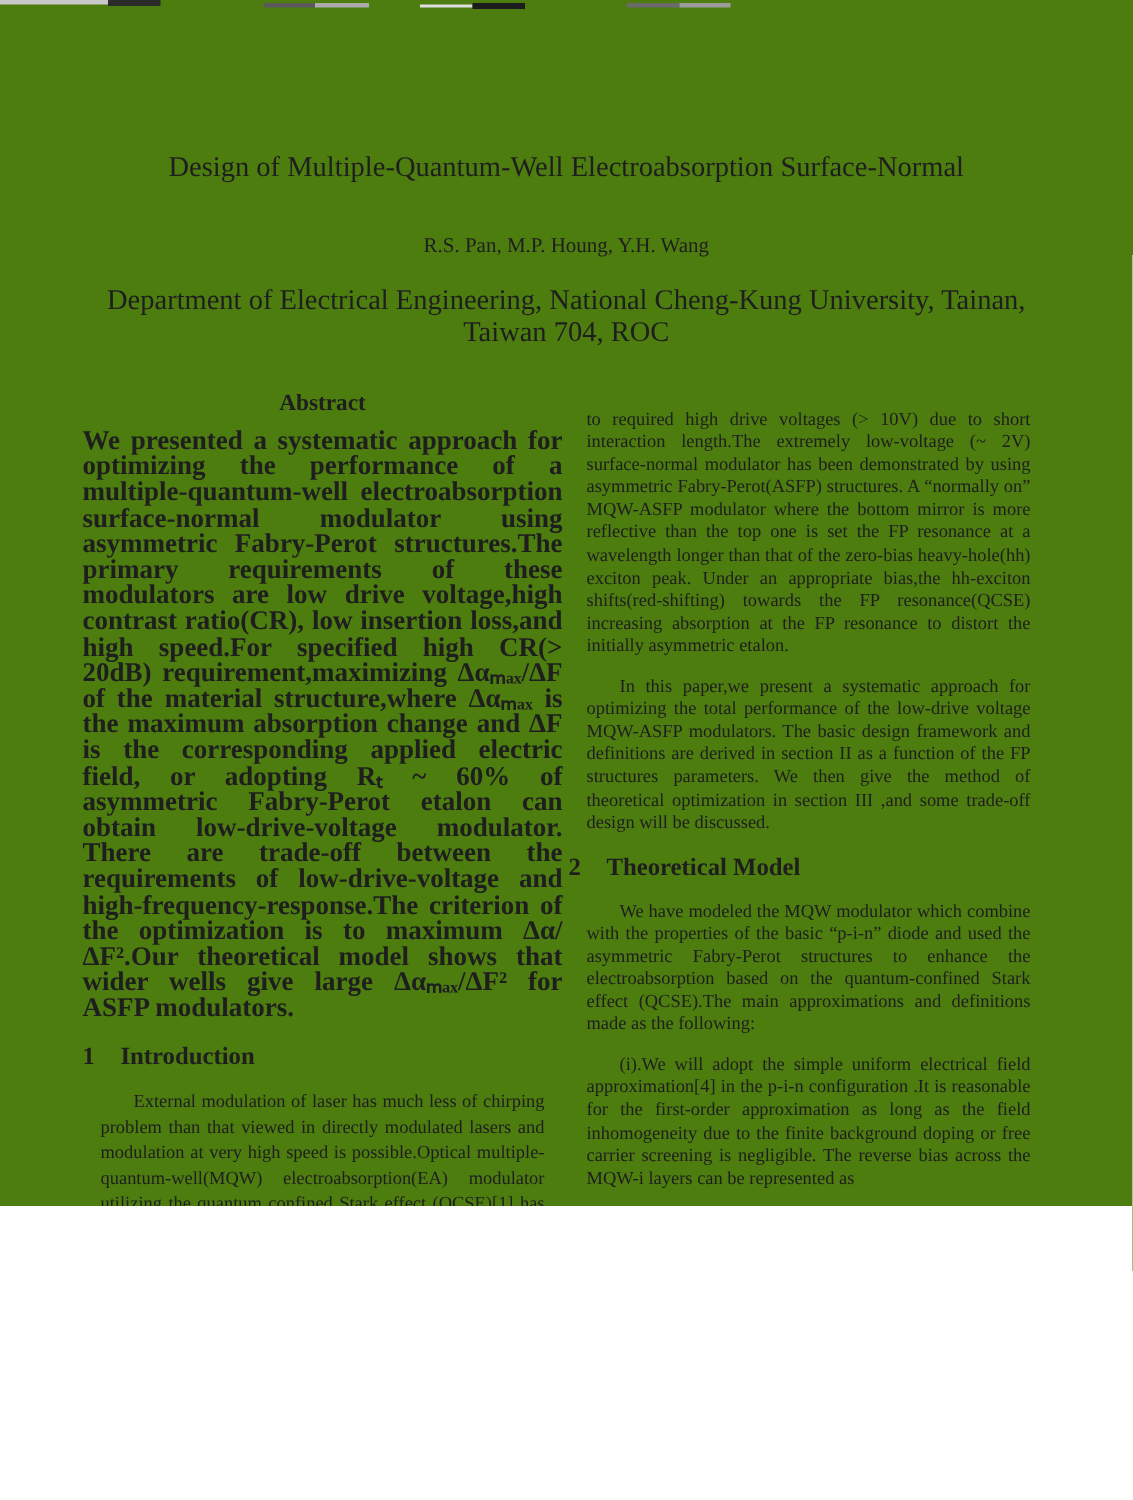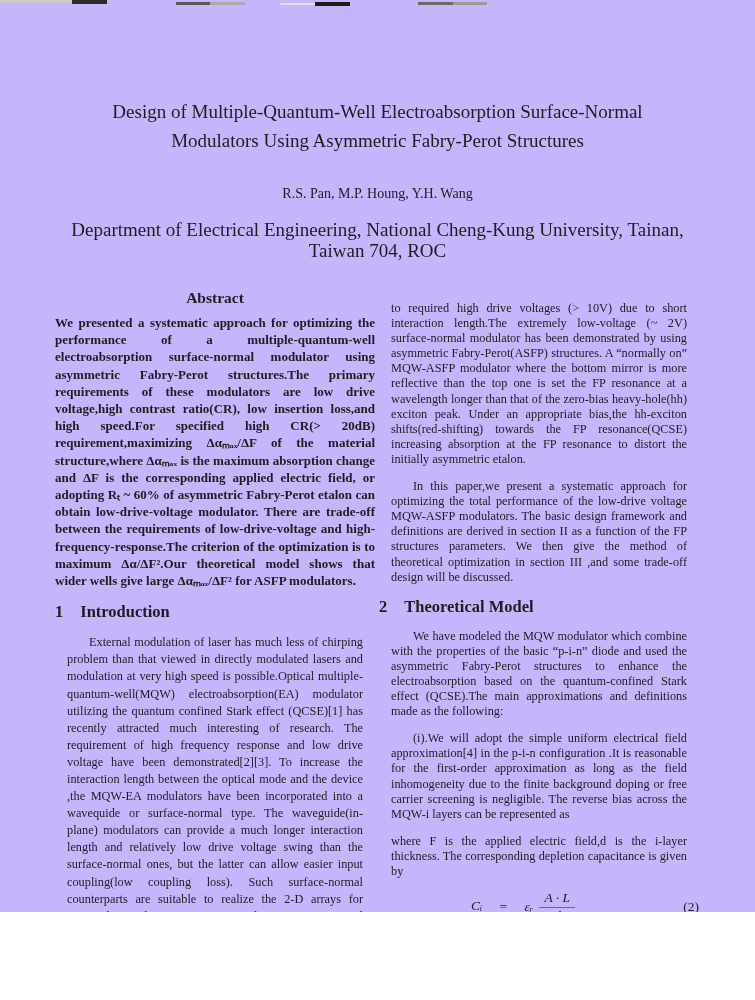--- a/index.html
+++ b/index.html
@@ -1,19 +1,19 @@
 <!DOCTYPE html>
 <html><head>
 <meta charset="utf-8">
 <style>
   html,body{margin:0;padding:0;background:#ffffff;}
   .page{
     position:relative;
-    width:755px;height:912px;
-    background:#c4b5fd;
+    width:755px;height:804px;
+    background:#4d7c0f;
     font-family:"Liberation Serif", serif;
     color:#1e1e1e;
     overflow:hidden;
   }
   
   .artifact{position:absolute;}
   .a1a{left:0;top:0;width:72px;height:3px;background:#c9c9c9;}
   .a1b{left:72px;top:0;width:35px;height:4px;background:#2b2b2b;}
   .a2a{left:176px;top:2px;width:34px;height:3px;background:#5a5a5a;}
   .a2b{left:210px;top:2px;width:36px;height:3px;background:#ababab;}
@@ -28,21 +28,21 @@
   .title .tline{display:block;}
   .authors{margin-top:31px;text-align:center;font-size:14px;}
   .affiliation{margin-top:17px;text-align:center;font-size:19px;line-height:21px;}
   .affiliation .aline{display:block;}
 
   .columns{display:flex;margin:28px 43px 0 55px;gap:4px;}
   .col{width:320px;}
 
   .abstract-heading{text-align:center;font-size:15.5px;font-weight:bold;margin:0 0 7px 0;}
   .abstract-body{
-    margin:0;font-weight:bold;font-size:13px;line-height:17.2px;
+    margin:0;font-weight:bold;font-size:18px;line-height:17.2px;
     text-align:justify;
   }
   .section-heading{display:flex;align-items:baseline;font-size:16.5px;font-weight:bold;margin:13px 0 9px 0;}
   .sec-num{margin-right:17px;}
   .body{margin:12px;font-size:12.3px;text-align:justify;}
   .col-left .body{line-height:17.1px;}
   .col-right .body{line-height:15.1px;}
   .indent{text-indent:22px;}
   .col-right .section-heading{margin:11px 0 8px 0;}
 
@@ -71,21 +71,20 @@
   <div class="artifact a2a"></div>
   <div class="artifact a2b"></div>
   <div class="artifact a3a"></div>
   <div class="artifact a3b"></div>
   <div class="artifact a4a"></div>
   <div class="artifact a4b"></div>
 
   <header>
     <h1 class="title">
       <span class="tline">Design of Multiple-Quantum-Well Electroabsorption Surface-Normal</span>
-      <span class="tline">Modulators Using Asymmetric Fabry-Perot Structures</span>
     </h1>
     <div class="authors">R.S. Pan, M.P. Houng, Y.H. Wang</div>
     <div class="affiliation">
       <span class="aline">Department of Electrical Engineering, National Cheng-Kung University, Tainan,</span>
       <span class="aline">Taiwan 704, ROC</span>
     </div>
   </header>
 
   <div class="columns">
 

